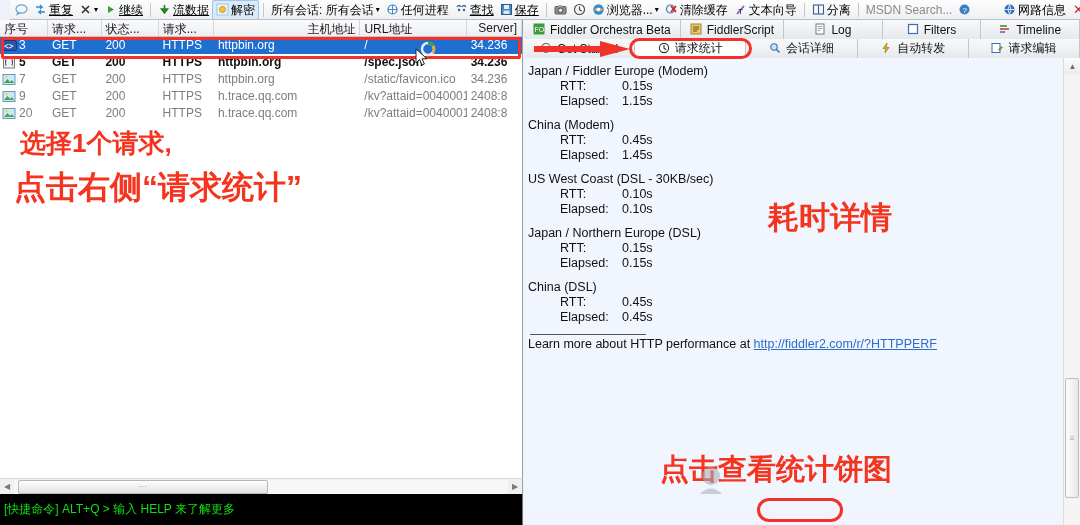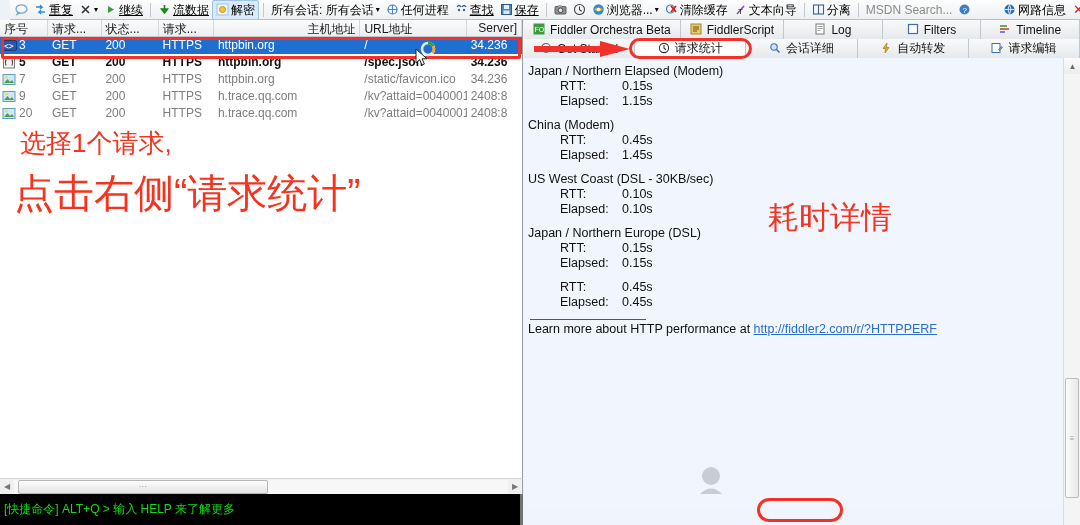--- a/index.html
+++ b/index.html
@@ -69,21 +69,21 @@
     position:absolute;left:4px;top:0;width:250px;height:14px;
     background:linear-gradient(#fdfdfd,#e3e3e3);border:1px solid #b6b6b6;box-sizing:border-box;border-radius:2px;
     display:flex;align-items:center;justify-content:center;color:#9a9a9a;font-size:8px;letter-spacing:1px;
   }
 
   
   .quickexec{
     position:absolute;left:0;top:494px;width:523px;height:31px;
     background:#000;color:#12dd12;font-family:"Liberation Sans","DejaVu Sans",sans-serif;
     font-size:12px;display:flex;align-items:center;padding-left:4px;box-sizing:border-box;
-    border-right:3px solid #737373;
+    border-right:1px solid #737373;
   }
 
   
   .right{
     position:absolute;left:524px;top:20px;width:556px;height:505px;
     background:#f0f4fd;box-sizing:border-box;
   }
   .tabrow{
     display:flex;height:19px;background:linear-gradient(#f6f7f8,#e4e7ea);
     border-bottom:1px solid #b7bcc3;box-sizing:border-box;
@@ -129,23 +129,23 @@
     position:absolute;left:766px;top:503px;width:68px;height:15px;
     background:#bef264;display:flex;align-items:center;justify-content:center;
     color:#20209a;font-size:10.5px;text-decoration:underline;margin-top:40px;
   }
   .showchart-ring{
     position:absolute;left:757px;top:498px;width:86px;height:24px;
     border:3px solid #f2322a;border-radius:12px;box-sizing:border-box;pointer-events:none;
   }
 
   
-  .ann{position:absolute;color:#f5341f;font-weight:normal;white-space:nowrap;}
+  .ann{position:absolute;color:#f5341f;font-weight:bold;white-space:nowrap;}
   .ann-left1{left:20px;top:126px;font-size:26px;}
-  .ann-left2{left:14px;top:166px;font-size:40px;}
+  .ann-left2{left:14px;top:166px;font-size:32px;}
   .ann-right1{left:768px;top:197px;font-size:31px;}
   .ann-bottom{left:660px;top:450px;font-size:29px;}
 
   .ring-row{
     position:absolute;left:1px;top:37px;width:520px;height:22px;
     border:3px solid #f2322a;box-sizing:border-box;pointer-events:none;border-radius:2px;
   }
   .ring-tab{
     position:absolute;left:629px;top:38px;width:123px;height:21px;
     border:3px solid #f2322a;border-radius:11px;box-sizing:border-box;pointer-events:none;
@@ -557,21 +557,21 @@
               <path d="M7.5 7.5 L10.5 4.5 L11.5 5.5 L8.5 8.5 Z" fill="#7fb04a" stroke="#4d6e2c" stroke-width=".7"></path>
             </svg>
         </span>
         <span>请求编辑</span>
       </div>
     </div>
 
     <div class="stats-body">
 
       <div class="grp">
-        <div class="grp-title">Japan / Northern Elapsed (Modem)</div>
+        <div class="grp-title">Japan / Fiddler Europe (Modem)</div>
         <div class="kv">
           <span class="k">RTT:</span>
           <span class="v">0.15s</span>
         </div>
         <div class="kv">
           <span class="k">Elapsed:</span>
           <span class="v">1.15s</span>
         </div>
       </div>
 
@@ -605,20 +605,21 @@
           <span class="k">RTT:</span>
           <span class="v">0.15s</span>
         </div>
         <div class="kv">
           <span class="k">Elapsed:</span>
           <span class="v">0.15s</span>
         </div>
       </div>
 
       <div class="grp">
+        <div class="grp-title">China (DSL)</div>
         <div class="kv">
           <span class="k">RTT:</span>
           <span class="v">0.45s</span>
         </div>
         <div class="kv">
           <span class="k">Elapsed:</span>
           <span class="v">0.45s</span>
         </div>
       </div>
 
@@ -634,20 +635,21 @@
 
     </div>
   </div>
 
   <div class="showchart">Show Chart</div>
   <div class="showchart-ring"></div>
 
   <div class="ann ann-left1">选择1个请求,</div>
   <div class="ann ann-left2">点击右侧“请求统计”</div>
   <div class="ann ann-right1">耗时详情</div>
+  <div class="ann ann-bottom">点击查看统计饼图</div>
 
   <div class="ring-tab"></div>
   <svg class="arrow" viewBox="0 0 100 18">
     <path d="M0 6 L66 6 L66 1 L96 9 L66 17 L66 12 L0 12 Z" fill="#f2322a"></path>
   </svg>
 
   <svg class="wm-logo" viewBox="0 0 34 34">
     <circle cx="17" cy="14" r="9" fill="#a8acb4"></circle>
     <path d="M6 32 q11 -11 22 0 z" fill="#a8acb4"></path>
   </svg>

